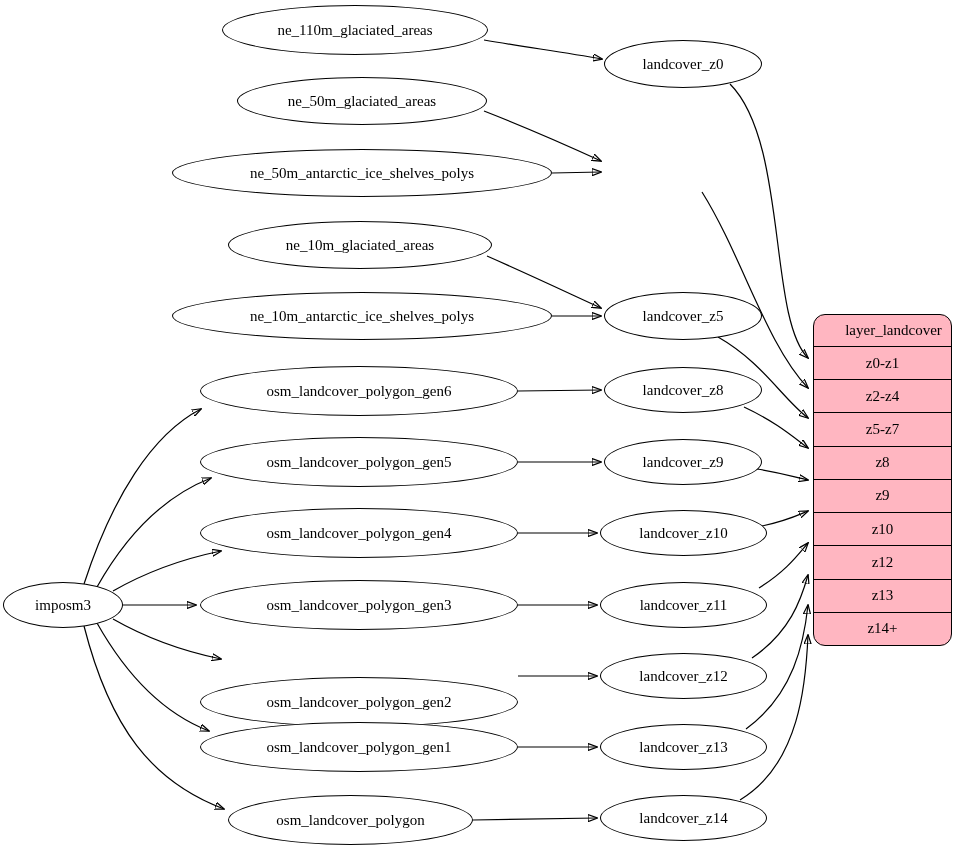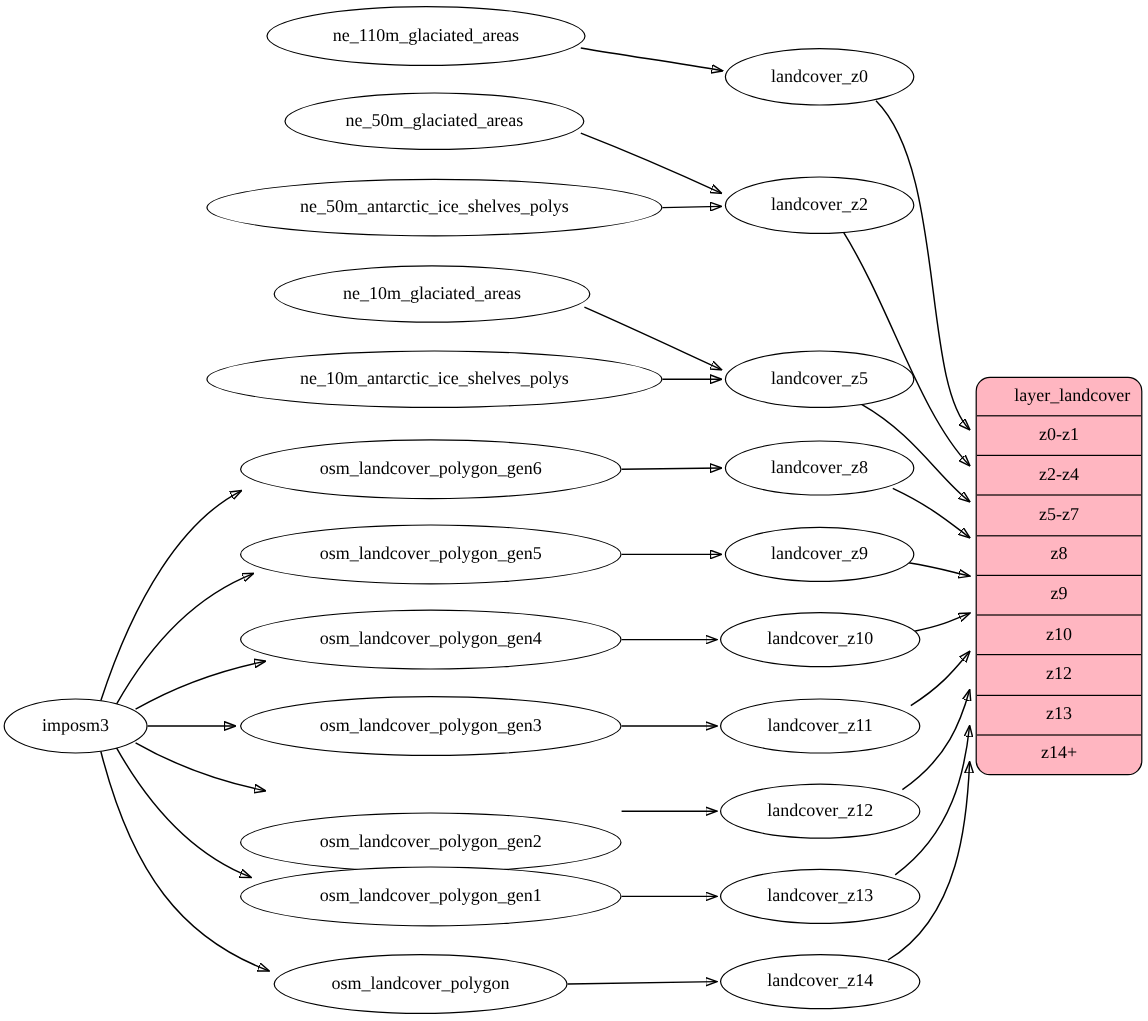--- a/index.html
+++ b/index.html
@@ -111,21 +111,20 @@
 
   <div class="node" style="left:200px;top:366px;width:318px;height:50px">osm_landcover_polygon_gen6</div>
   <div class="node" style="left:200px;top:437px;width:318px;height:50px">osm_landcover_polygon_gen5</div>
   <div class="node" style="left:200px;top:508px;width:318px;height:50px">osm_landcover_polygon_gen4</div>
   <div class="node" style="left:200px;top:580px;width:318px;height:50px">osm_landcover_polygon_gen3</div>
   <div class="node" style="left:200px;top:677px;width:318px;height:50px">osm_landcover_polygon_gen2</div>
   <div class="node" style="left:200px;top:722px;width:318px;height:50px">osm_landcover_polygon_gen1</div>
   <div class="node" style="left:228px;top:795px;width:245px;height:50px">osm_landcover_polygon</div>
 
   <div class="node" style="left:604px;top:40px;width:158px;height:48px">landcover_z0</div>
-  <div class="node" style="left:604px;top:147px;width:158px;height:48px">landcover_z2</div>
   <div class="node" style="left:604px;top:292px;width:158px;height:48px">landcover_z5</div>
   <div class="node" style="left:604px;top:367px;width:158px;height:46px">landcover_z8</div>
   <div class="node" style="left:604px;top:439px;width:158px;height:46px">landcover_z9</div>
   <div class="node" style="left:600px;top:510px;width:167px;height:46px">landcover_z10</div>
   <div class="node" style="left:600px;top:582px;width:167px;height:46px">landcover_z11</div>
   <div class="node" style="left:600px;top:653px;width:167px;height:46px">landcover_z12</div>
   <div class="node" style="left:600px;top:724px;width:167px;height:46px">landcover_z13</div>
   <div class="node" style="left:600px;top:795px;width:167px;height:46px">landcover_z14</div>
 
   <div class="record">

